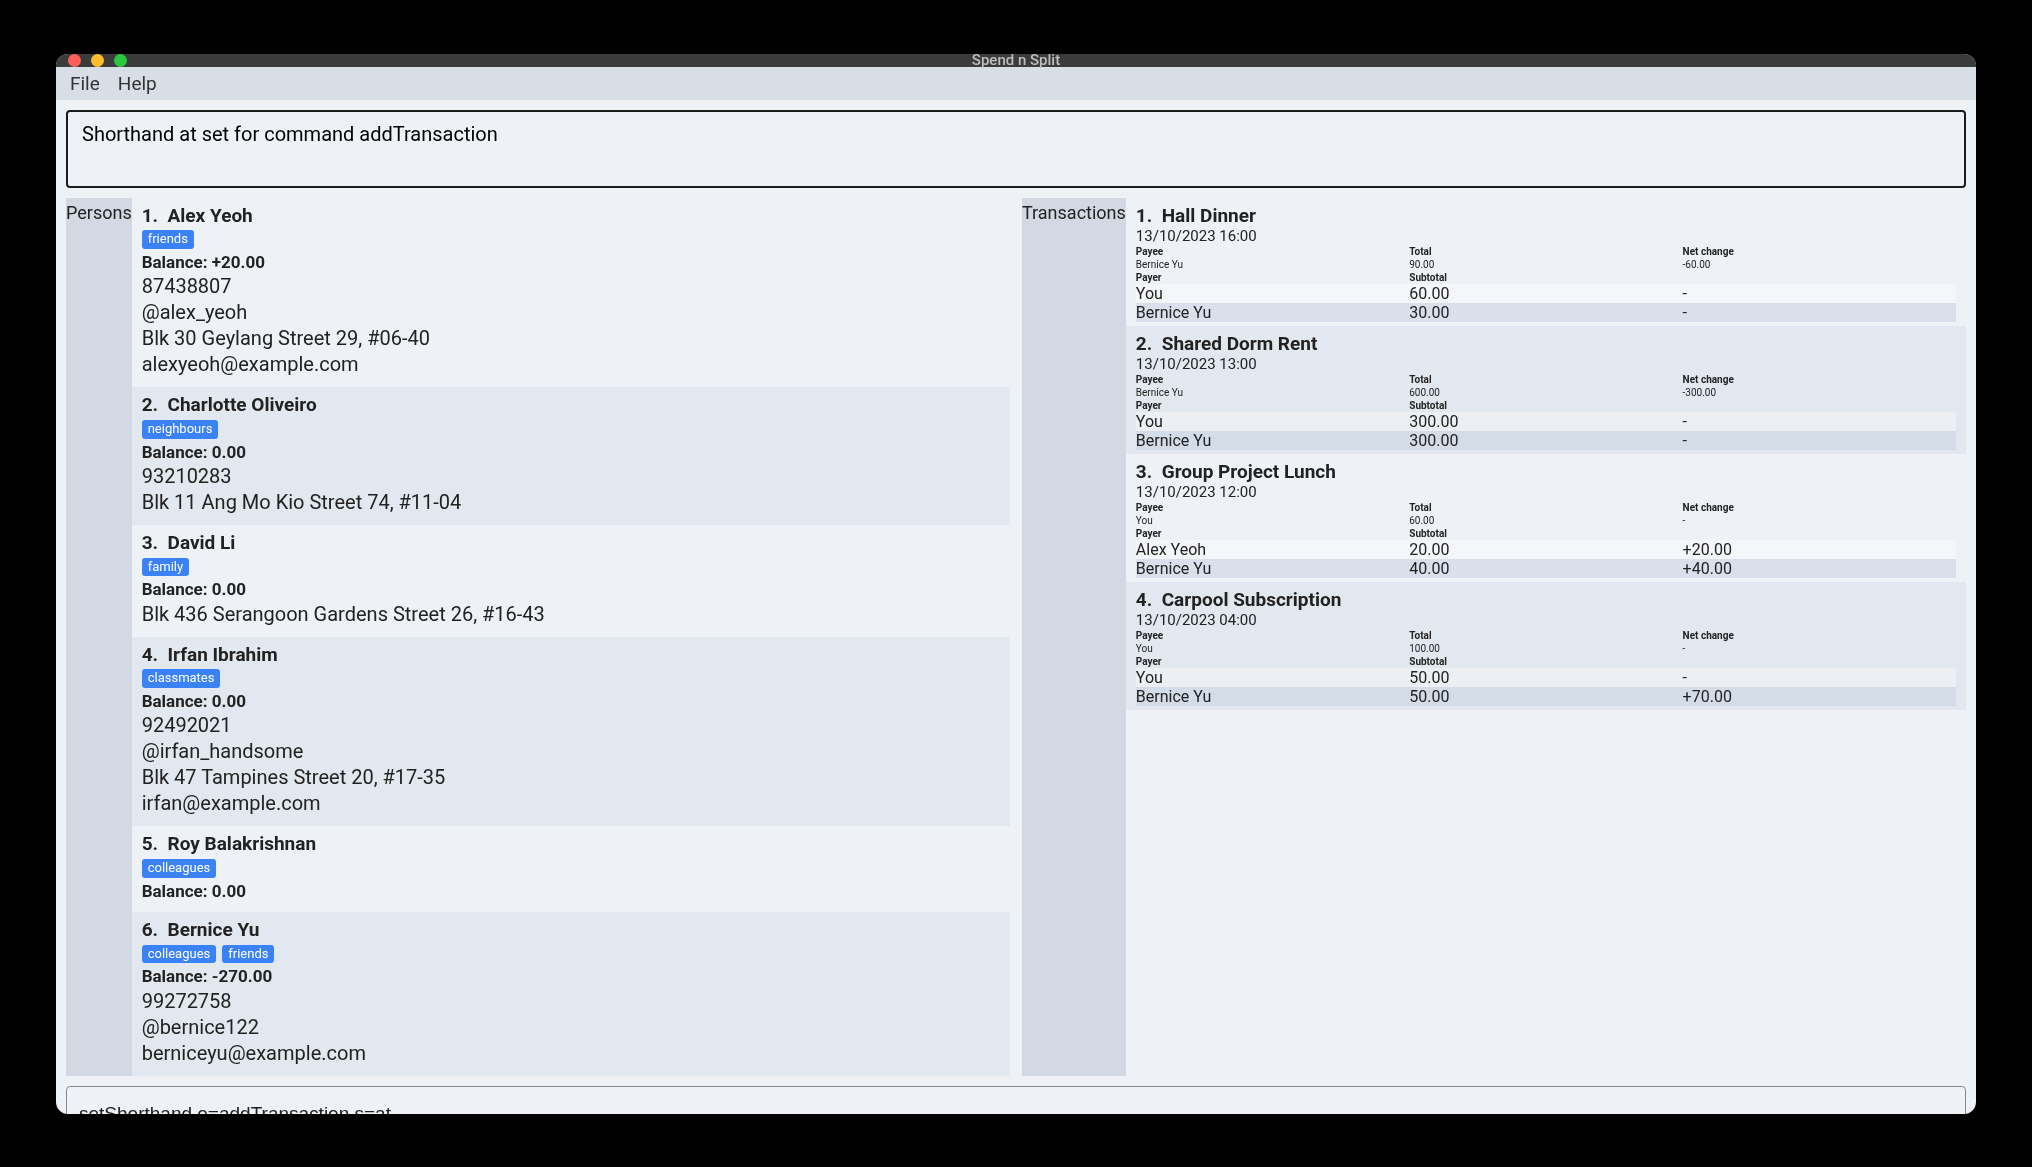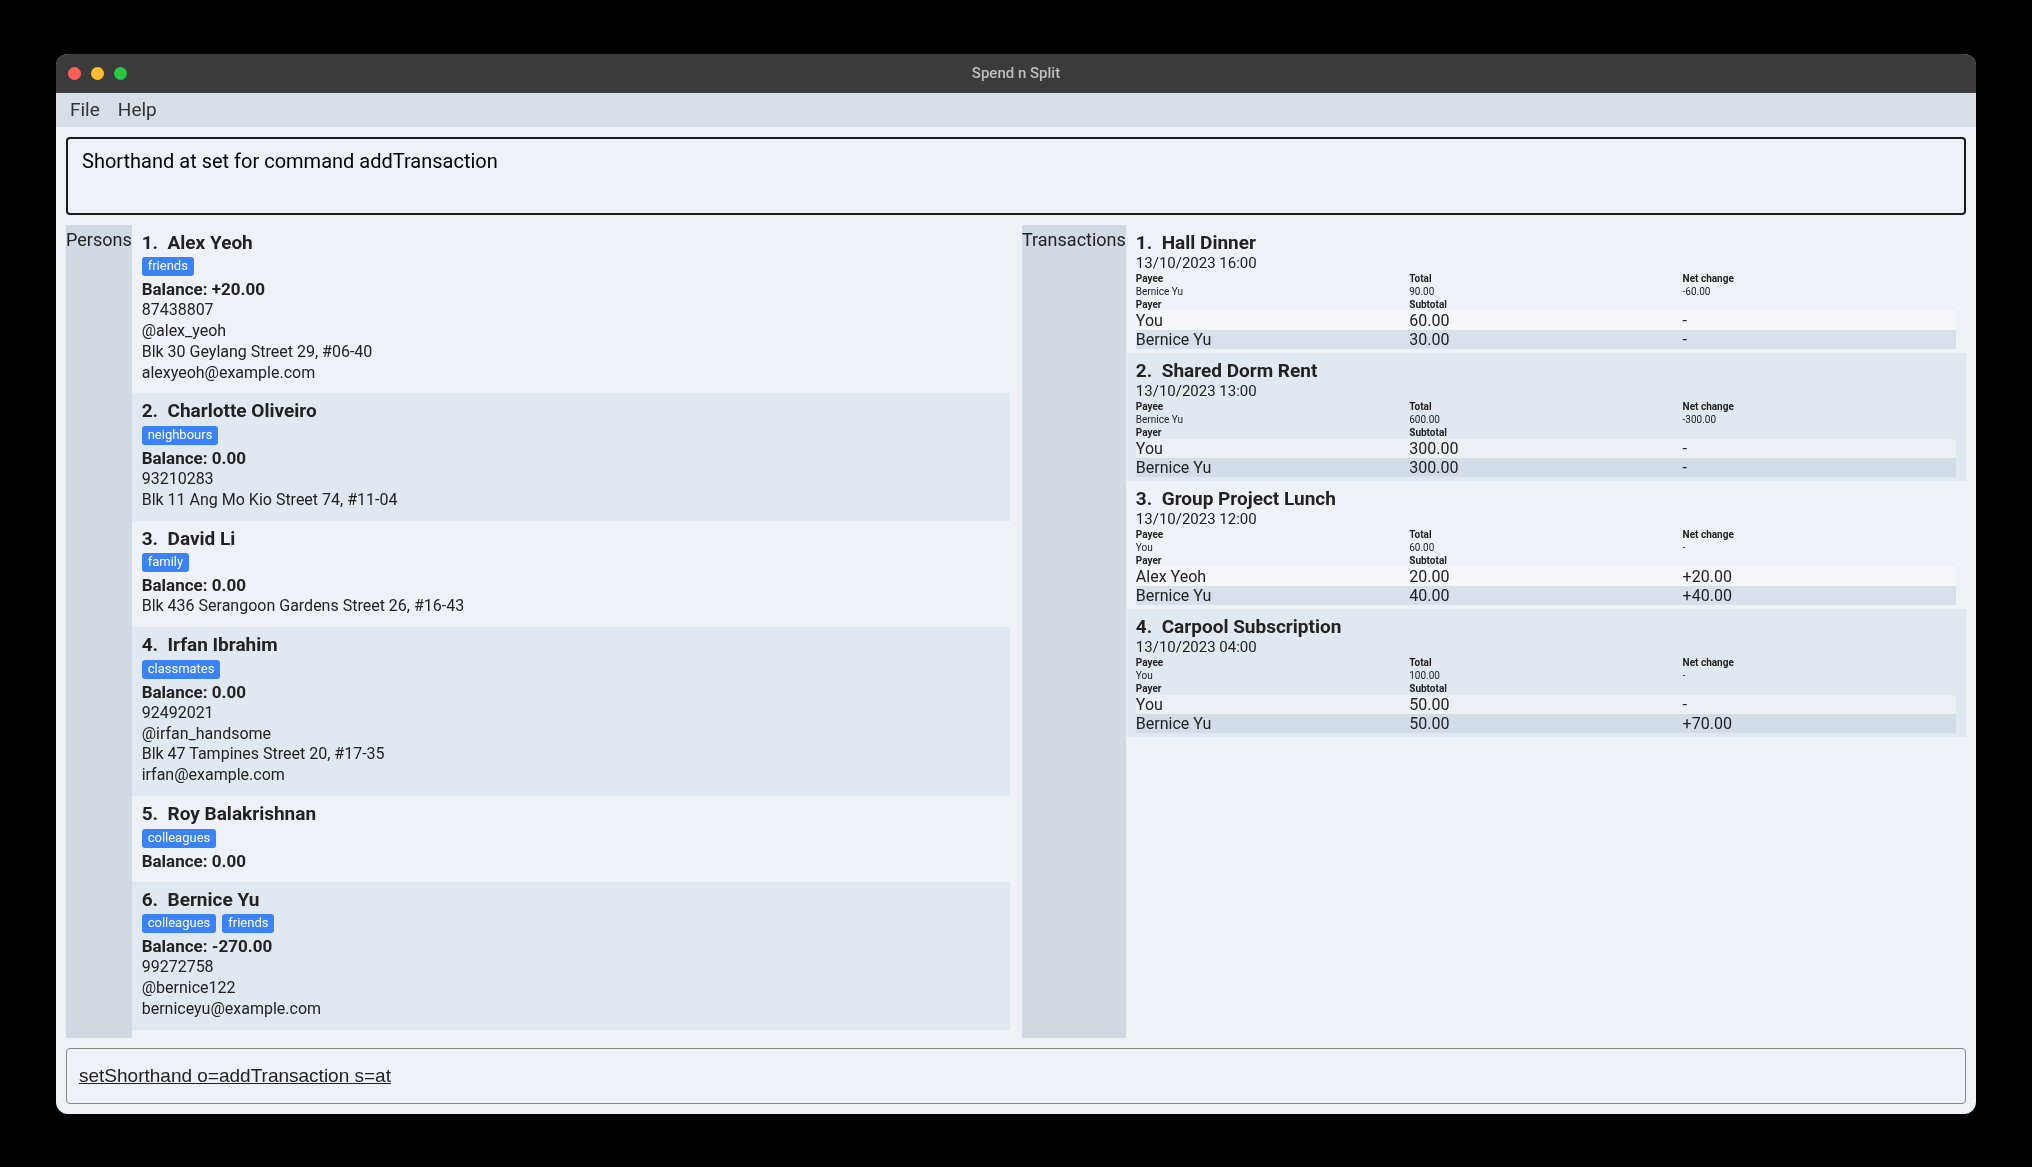--- a/index.html
+++ b/index.html
@@ -118,21 +118,21 @@
     margin: 2px 0;
   }
   .tag {
     background: #3b82f6;
     color: #fff;
     font-size: 13px;
     padding: 1px 6px;
     border-radius: 3px;
   }
   .balance { font-weight: 700; }
-  .person-line { font-size: 16px; }
+  .person-line { font-size: 20px; }
   .txn-item {
     padding: 6px 10px 4px 10px;
     font-size: 17px;
     color: #222;
   }
   .txn-item:nth-child(odd) { background: #eef2f7; }
   .txn-item:nth-child(even) { background: #e2e8ef; }
   .txn-title { font-weight: 700; font-size: 19px; }
   .txn-date { font-size: 15px; }
   .txn-grid {

